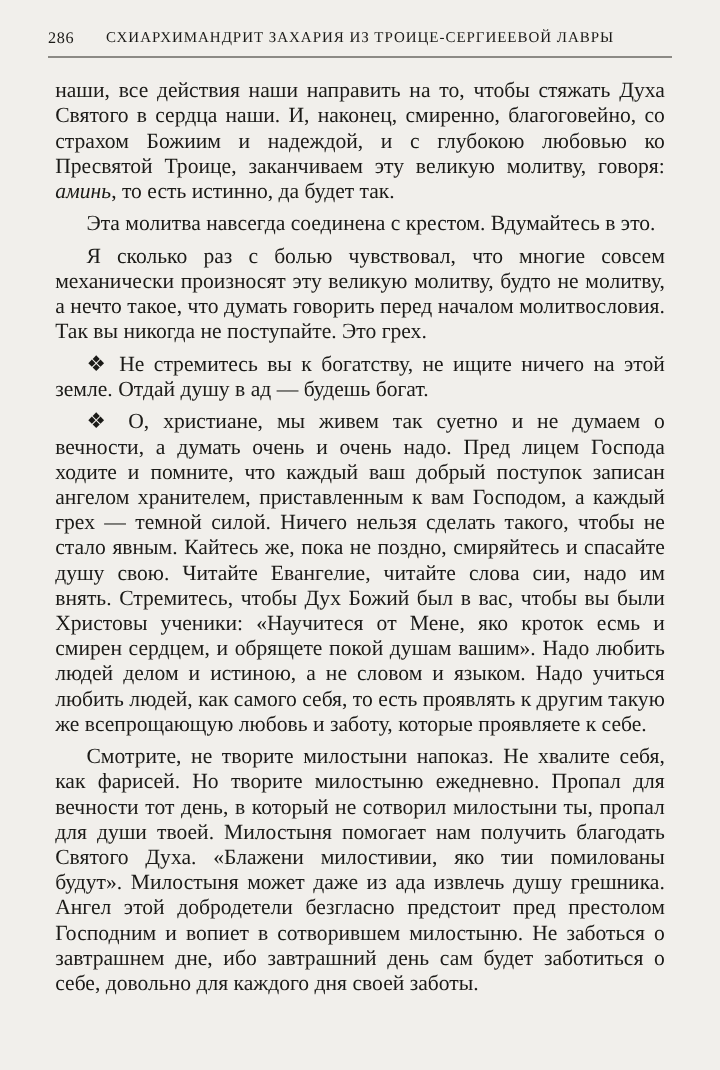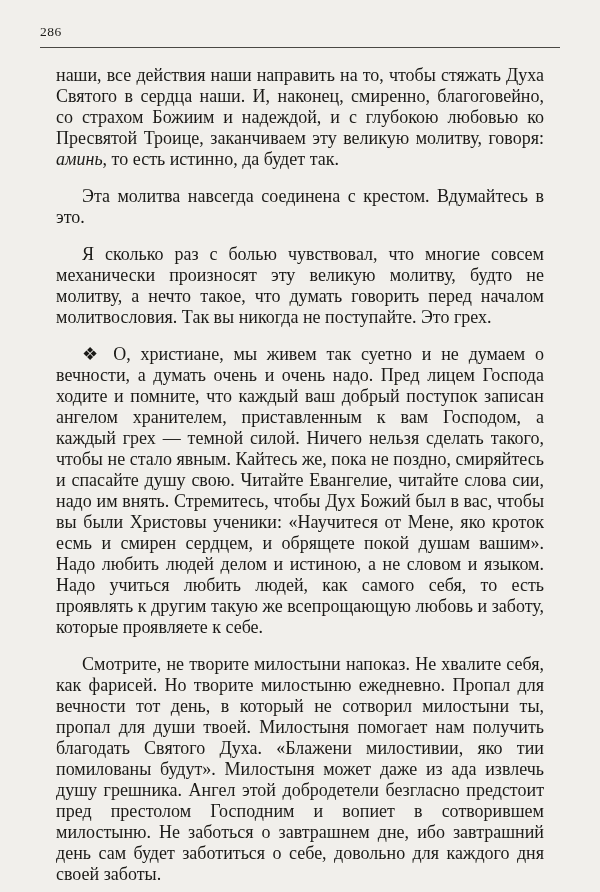--- a/index.html
+++ b/index.html
@@ -38,32 +38,34 @@
     border: none;
     border-top: 1.2px solid #4a4843;
     margin: 5px 0 0 0;
   }
   .body-text {
     margin-top: 17px;
     font-size: 18px;
     line-height: 21px;
     text-align: justify;
   }
-  .para { margin: 16px; }
+  .para { margin: 6px; }
   .para.indent { text-indent: 26px; }
   .italic { font-style: italic; }
 </style>
 </head>
 <body>
 
 <div class="page">
   <div class="running-head">
     <span class="page-number">286</span>
+    <div class="head-title">СХИАРХИМАНДРИТ ЗАХАРИЯ ИЗ ТРОИЦЕ-СЕРГИЕЕВОЙ ЛАВРЫ</div>
   </div>
   <hr class="head-rule">
   <main class="body-text">
       <p class="para"><span>наши, все действия наши направить на то, чтобы стяжать Духа Святого в сердца наши. И, наконец, смиренно, благоговейно, со страхом Божиим и надеждой, и с глубокою любовью ко Пресвятой Троице, заканчиваем эту великую молитву, говоря: </span><span class="italic">аминь</span><span>, то есть истинно, да будет так.</span></p>
       <p class="para indent"><span>Эта молитва навсегда соединена с крестом. Вдумайтесь в это.</span></p>
       <p class="para indent"><span>Я сколько раз с болью чувствовал, что многие совсем механически произносят эту великую молитву, будто не молитву, а нечто такое, что думать говорить перед началом молитвословия. Так вы никогда не поступайте. Это грех.</span></p>
+      <p class="para indent"><span>❖ Не стремитесь вы к богатству, не ищите ничего на этой земле. Отдай душу в ад — будешь богат.</span></p>
       <p class="para indent"><span>❖ О, христиане, мы живем так суетно и не думаем о вечности, а думать очень и очень надо. Пред лицем Господа ходите и помните, что каждый ваш добрый поступок записан ангелом хранителем, приставленным к вам Господом, а каждый грех — темной силой. Ничего нельзя сделать такого, чтобы не стало явным. Кайтесь же, пока не поздно, смиряйтесь и спасайте душу свою. Читайте Евангелие, читайте слова сии, надо им внять. Стремитесь, чтобы Дух Божий был в вас, чтобы вы были Христовы ученики: «Научитеся от Мене, яко кроток есмь и смирен сердцем, и обрящете покой душам вашим». Надо любить людей делом и истиною, а не словом и языком. Надо учиться любить людей, как самого себя, то есть проявлять к другим такую же всепрощающую любовь и заботу, которые проявляете к себе.</span></p>
       <p class="para indent"><span>Смотрите, не творите милостыни напоказ. Не хвалите себя, как фарисей. Но творите милостыню ежедневно. Пропал для вечности тот день, в который не сотворил милостыни ты, пропал для души твоей. Милостыня помогает нам получить благодать Святого Духа. «Блажени милостивии, яко тии помилованы будут». Милостыня может даже из ада извлечь душу грешника. Ангел этой добродетели безгласно предстоит пред престолом Господним и вопиет в сотворившем милостыню. Не заботься о завтрашнем дне, ибо завтрашний день сам будет заботиться о себе, довольно для каждого дня своей заботы.</span></p>
     </main>
 </div>
 
 </body></html>

